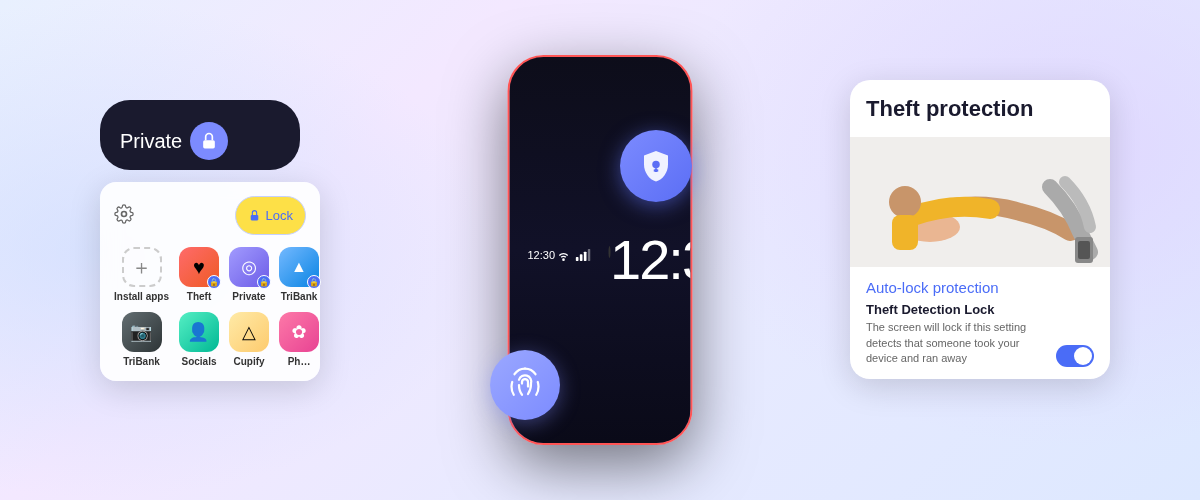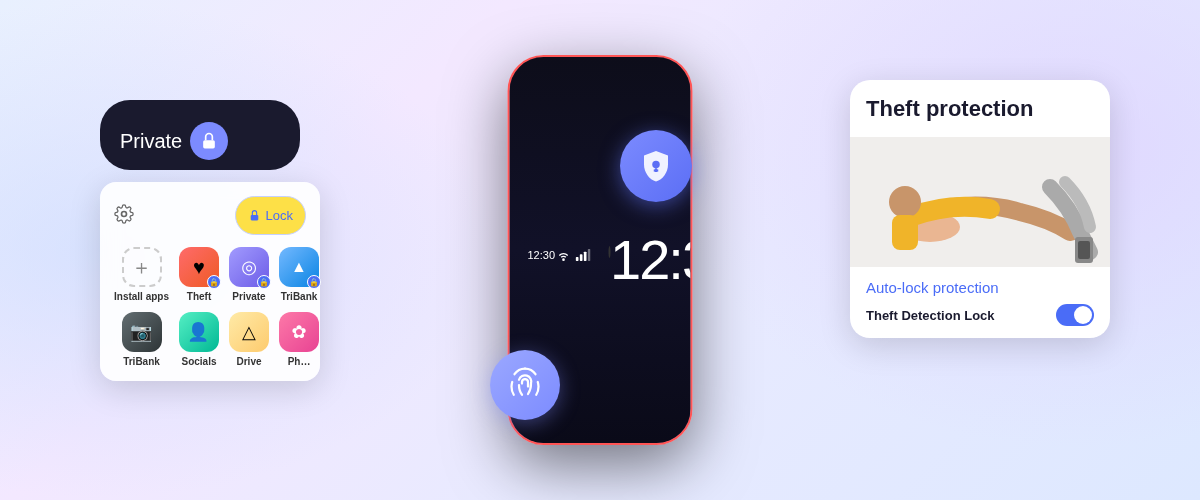--- a/index.html
+++ b/index.html
@@ -460,21 +460,21 @@
         <span class="app-icon-label">TriBank</span>
       </div>
 
       <div class="app-icon">
         <div class="app-icon-img app-contacts" style="color:white;font-size:18px;">👤</div>
         <span class="app-icon-label">Socials</span>
       </div>
 
       <div class="app-icon">
         <div class="app-icon-img app-drive" style="font-size:18px;">△</div>
-        <span class="app-icon-label">Drive</span>
+        <span class="app-icon-label">Cupify</span>
       </div>
 
       <div class="app-icon">
         <div class="app-icon-img app-photos" style="color:white;font-size:18px;">✿</div>
         <span class="app-icon-label">Ph…</span>
       </div>
     </div>
   </div>
 </div>
 
@@ -558,20 +558,21 @@
 
         <circle cx="55" cy="65" r="16" fill="#c8956a"></circle>
         <rect x="42" y="78" width="26" height="35" rx="8" fill="#f0b429"></rect>
       </svg>
     </div>
     <div class="theft-card-footer">
       <div class="auto-lock-label">Auto-lock protection</div>
       <div class="theft-detection-row">
         <div class="theft-detection-text">
           <h4>Theft Detection Lock</h4>
+          <p>The screen will lock if this setting detects that someone took your device and ran away</p>
         </div>
         <div class="toggle-on">
           <div class="toggle-knob"></div>
         </div>
       </div>
     </div>
   </div>
 </div>
 
 </body></html>

